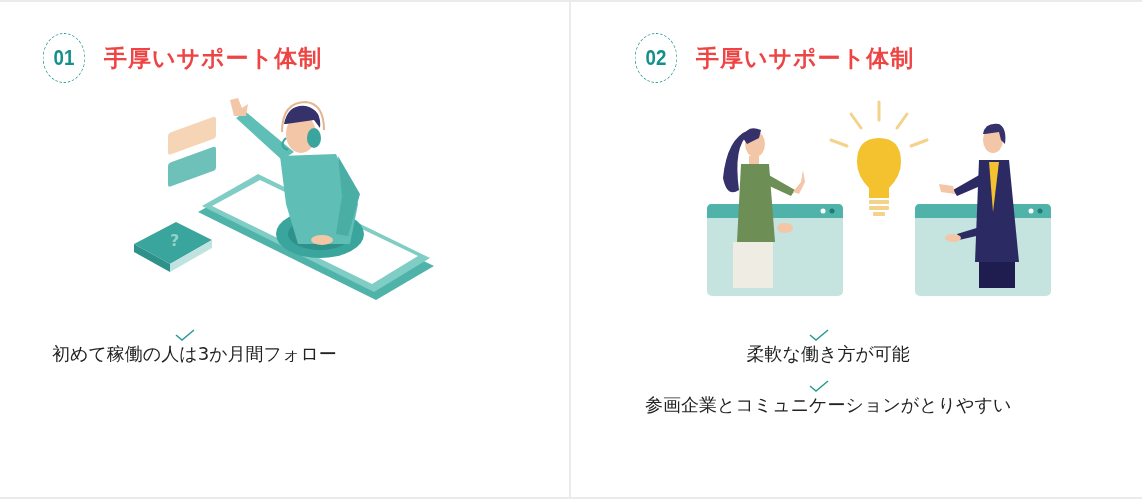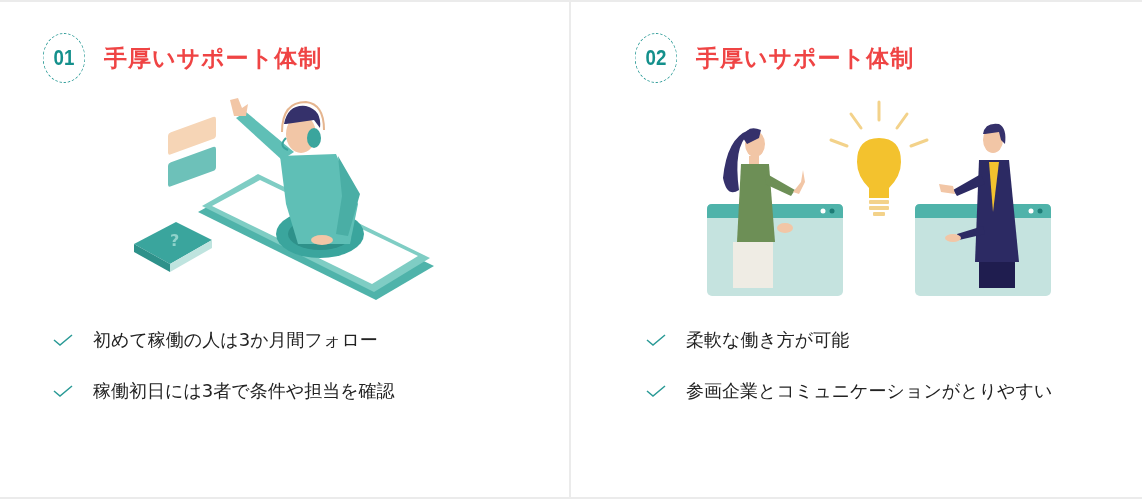--- a/index.html
+++ b/index.html
@@ -41,21 +41,21 @@
 
     .illus { position: absolute; }
     .card.left .illus { left: 128px; top: 92px; width: 312px; height: 212px; }
     .card.right .illus { left: 112px; top: 92px; width: 352px; height: 210px; }
 
     .list { position: absolute; top: 326px; list-style: none; }
     .card.left .list { left: 52px; }
     .card.right .list { left: 54px; }
     .list li {
       display: flex; align-items: center; height: 24px; margin-bottom: 27px;
-      font-size: 18px; color: #222;
+      font-size: 18px; color: #222; flex-direction: column;
     }
     .check { width: 22px; height: 14px; margin-right: 19px; flex: none; }
   </style>
 </head>
 <body>
 
 <div class="wrap">
   <div class="divider"></div>
   <div class="bottom-line"></div>
 
@@ -101,26 +101,20 @@
         <text x="42" y="152" font-size="16" fill="#8fd3cb" font-weight="bold" font-family="DejaVu Sans, sans-serif">?</text>
       </g>
     </svg>
 
     <ul class="list">
       <li>
         <svg class="check" viewBox="0 0 22 14">
             <path d="M2 7 L8 12 L20 2" fill="none" stroke="#2a9a96" stroke-width="1.5"></path>
           </svg>
         <span>初めて稼働の人は3か月間フォロー</span>
-      </li>
-      <li>
-        <svg class="check" viewBox="0 0 22 14">
-            <path d="M2 7 L8 12 L20 2" fill="none" stroke="#2a9a96" stroke-width="1.5"></path>
-          </svg>
-        <span>稼働初日には3者で条件や担当を確認</span>
       </li>
     </ul>
   </div>
 
   <div class="card right">
     <div class="head">
       <div class="num">02</div>
       <div class="title">手厚いサポート体制</div>
     </div>
 

